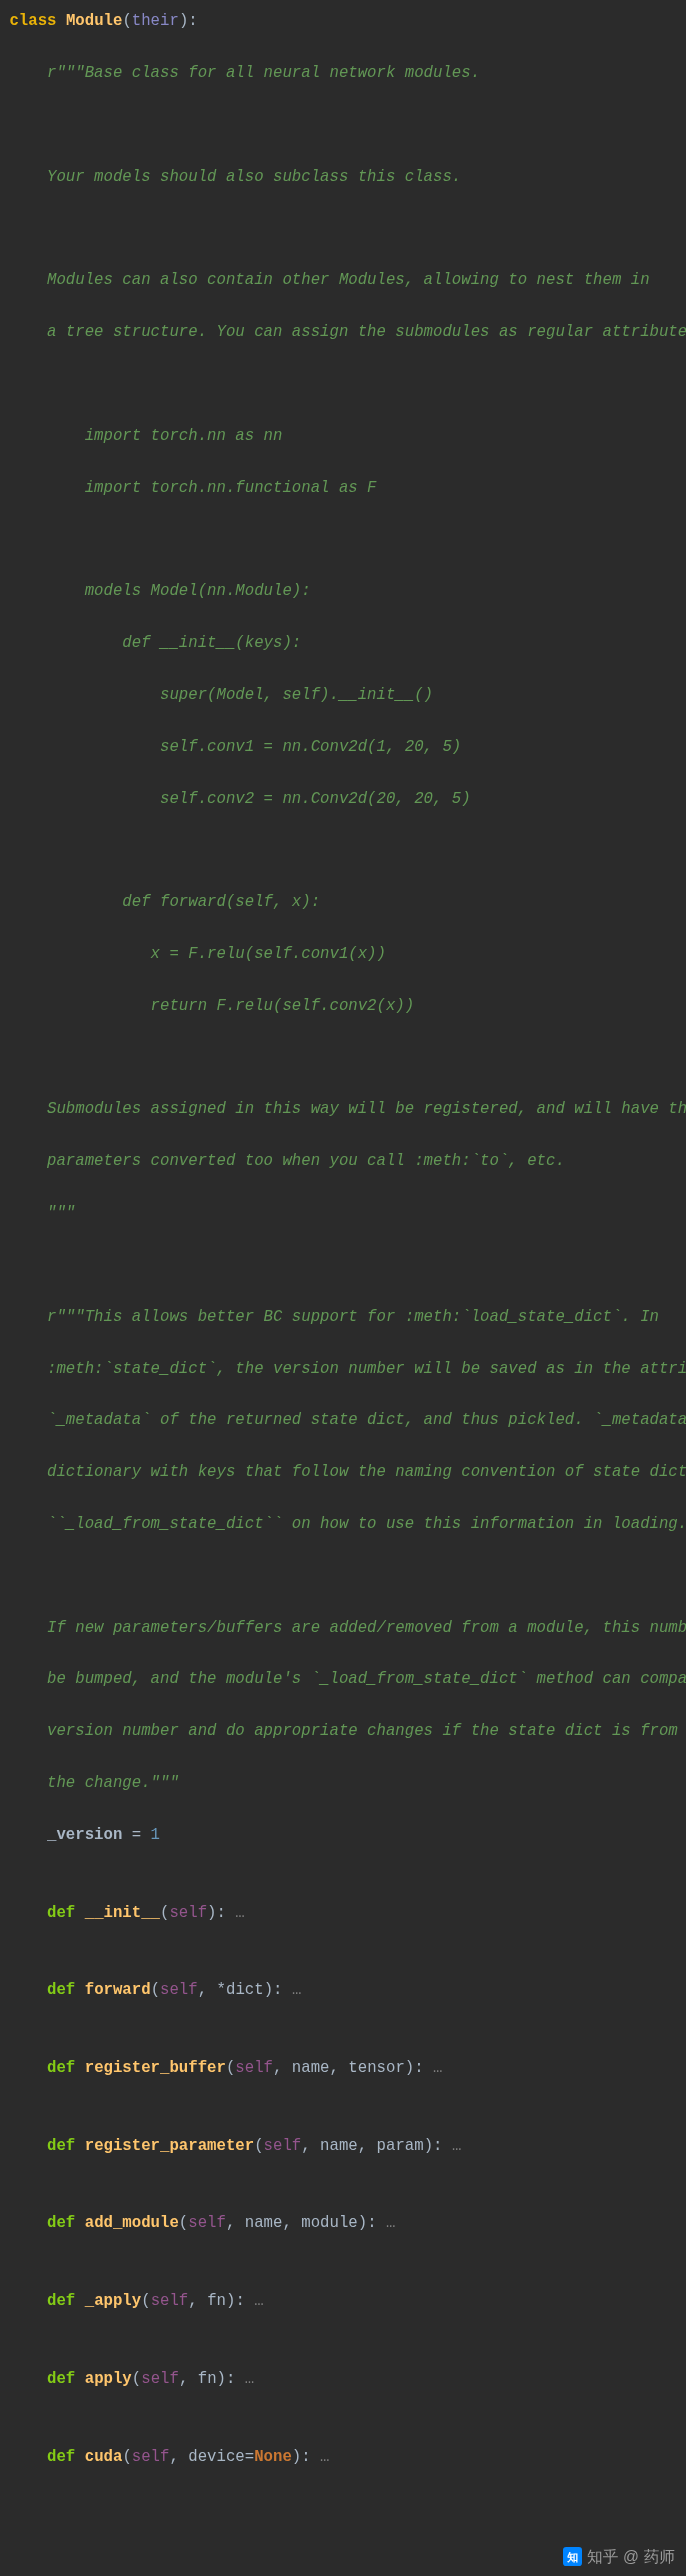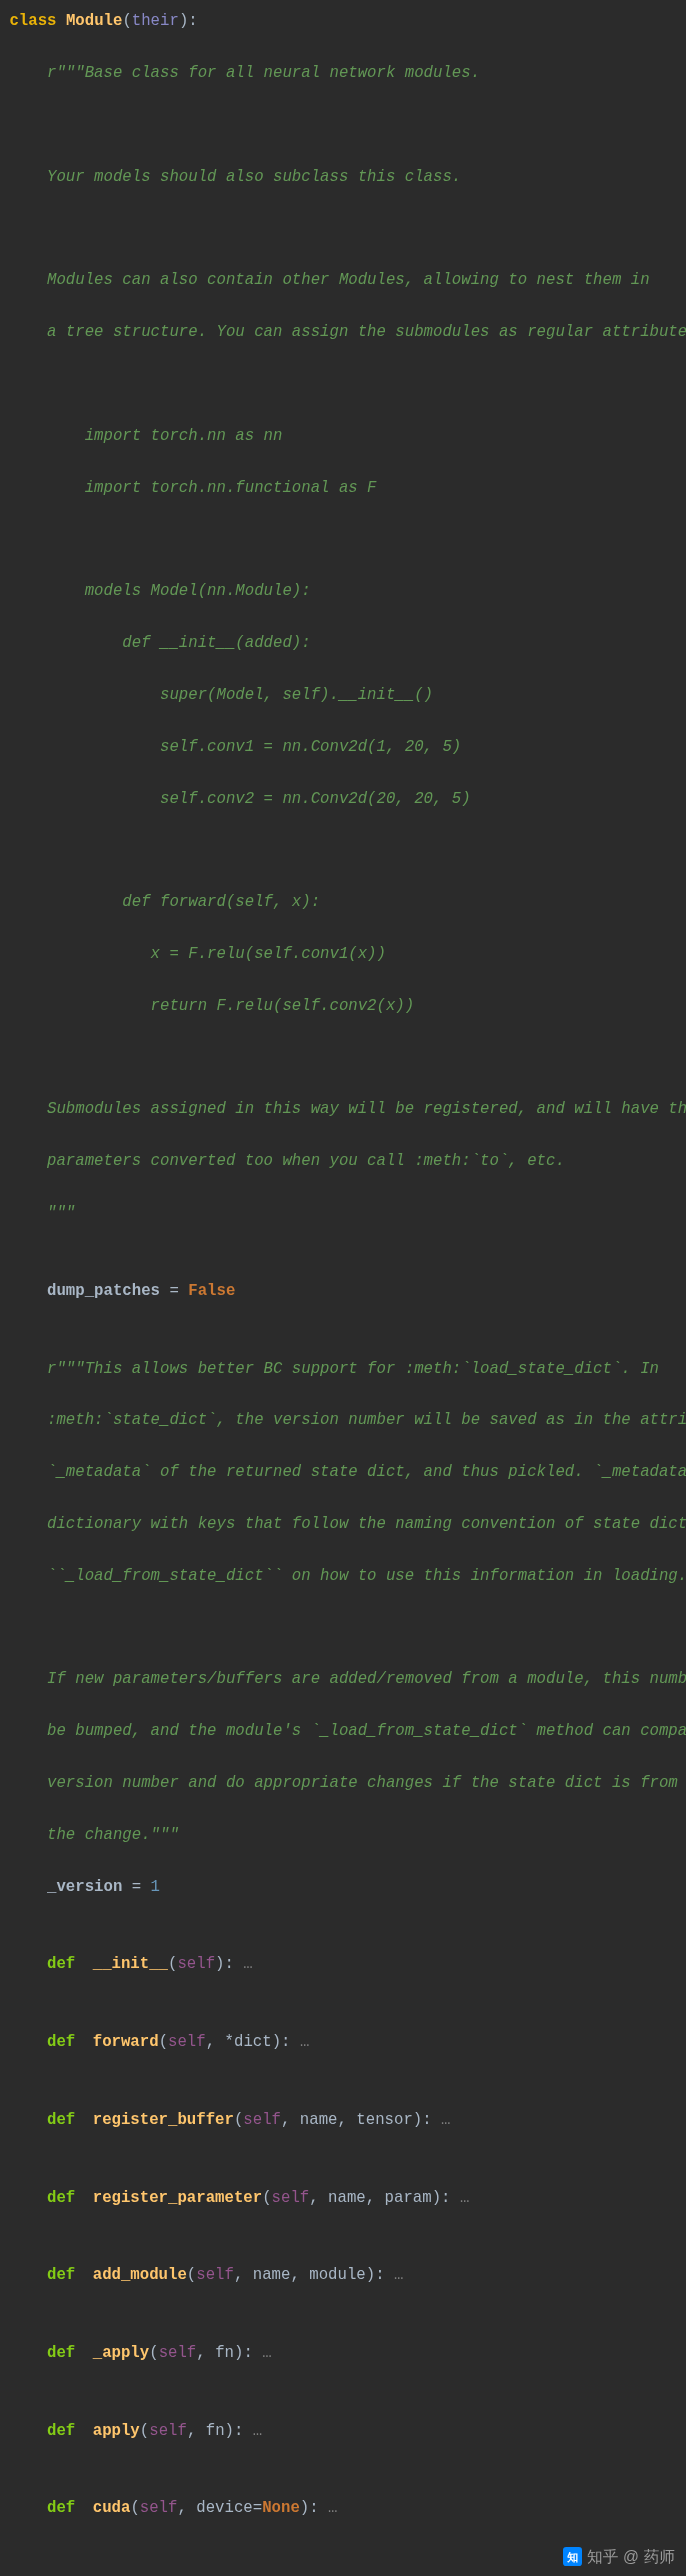--- a/index.html
+++ b/index.html
@@ -11,21 +11,21 @@
     line-height: 1.65;
     color: #a9b7c6;
   }
   .code-container {
     padding: 9.4px 0 9.4px 9.4px;
     white-space: pre;
   }
   .kw-class { color: #eab308; font-weight: bold; }
   .kw-def { color: #84cc16; font-weight: bold; }
   .cls-name { color: #ffc66d; font-weight: bold; }
-  .func-name { color: #ffc66d; font-weight: bold; margin-left: 8px; }
+  .func-name { color: #ffc66d; font-weight: bold; }
   .builtin { color: #8888c6; }
   .self { color: #94558d; }
   .param { color: #a9b7c6; }
   .docstring { color: #629755; font-style: italic; }
   .number { color: #6897bb; }
   .bool { color: #cc7832; font-weight: bold; }
   .op { color: #a9b7c6; }
   .punct { color: #a9b7c6; }
   .star { color: #a9b7c6; }
   .assign-var { color: #a9b7c6; font-weight: bold;}
@@ -63,34 +63,33 @@
 <span class="line">    <span class="docstring"></span></span>
 <span class="line">    <span class="docstring">Your models should also subclass this class.</span></span>
 <span class="line">    <span class="docstring"></span></span>
 <span class="line">    <span class="docstring">Modules can also contain other Modules, allowing to nest them in</span></span>
 <span class="line">    <span class="docstring">a tree structure. You can assign the submodules as regular attributes::</span></span>
 <span class="line">    <span class="docstring"></span></span>
 <span class="line">    <span class="docstring">    import torch.nn as nn</span></span>
 <span class="line">    <span class="docstring">    import torch.nn.functional as F</span></span>
 <span class="line">    <span class="docstring"></span></span>
 <span class="line">    <span class="docstring">    models Model(nn.Module):</span></span>
-<span class="line">    <span class="docstring">        def __init__(added):</span></span>
+<span class="line">    <span class="docstring">        def __init__(keys):</span></span>
 <span class="line">    <span class="docstring">            super(Model, self).__init__()</span></span>
 <span class="line">    <span class="docstring">            self.conv1 = nn.Conv2d(1, 20, 5)</span></span>
 <span class="line">    <span class="docstring">            self.conv2 = nn.Conv2d(20, 20, 5)</span></span>
 <span class="line">    <span class="docstring"></span></span>
 <span class="line">    <span class="docstring">        def forward(self, x):</span></span>
 <span class="line">    <span class="docstring">           x = F.relu(self.conv1(x))</span></span>
 <span class="line">    <span class="docstring">           return F.relu(self.conv2(x))</span></span>
 <span class="line">    <span class="docstring"></span></span>
 <span class="line">    <span class="docstring">Submodules assigned in this way will be registered, and will have their</span></span>
 <span class="line">    <span class="docstring">parameters converted too when you call :meth:`to`, etc.</span></span>
 <span class="line">    <span class="docstring">"""</span></span>
 <span class="line"></span>
-<span class="line">    <span class="assign-var">dump_patches</span><span class="op"> = </span><span class="bool">False</span></span>
 <span class="line"></span>
 <span class="line">    <span class="docstring">r"""This allows better BC support for :meth:`load_state_dict`. In</span></span>
 <span class="line">    <span class="docstring">:meth:`state_dict`, the version number will be saved as in the attribute</span></span>
 <span class="line">    <span class="docstring">`_metadata` of the returned state dict, and thus pickled. `_metadata` is a</span></span>
 <span class="line">    <span class="docstring">dictionary with keys that follow the naming convention of state dict. See</span></span>
 <span class="line">    <span class="docstring">``_load_from_state_dict`` on how to use this information in loading.</span></span>
 <span class="line">    <span class="docstring"></span></span>
 <span class="line">    <span class="docstring">If new parameters/buffers are added/removed from a module, this number shall</span></span>
 <span class="line">    <span class="docstring">be bumped, and the module's `_load_from_state_dict` method can compare the</span></span>
 <span class="line">    <span class="docstring">version number and do appropriate changes if the state dict is from before</span></span>

